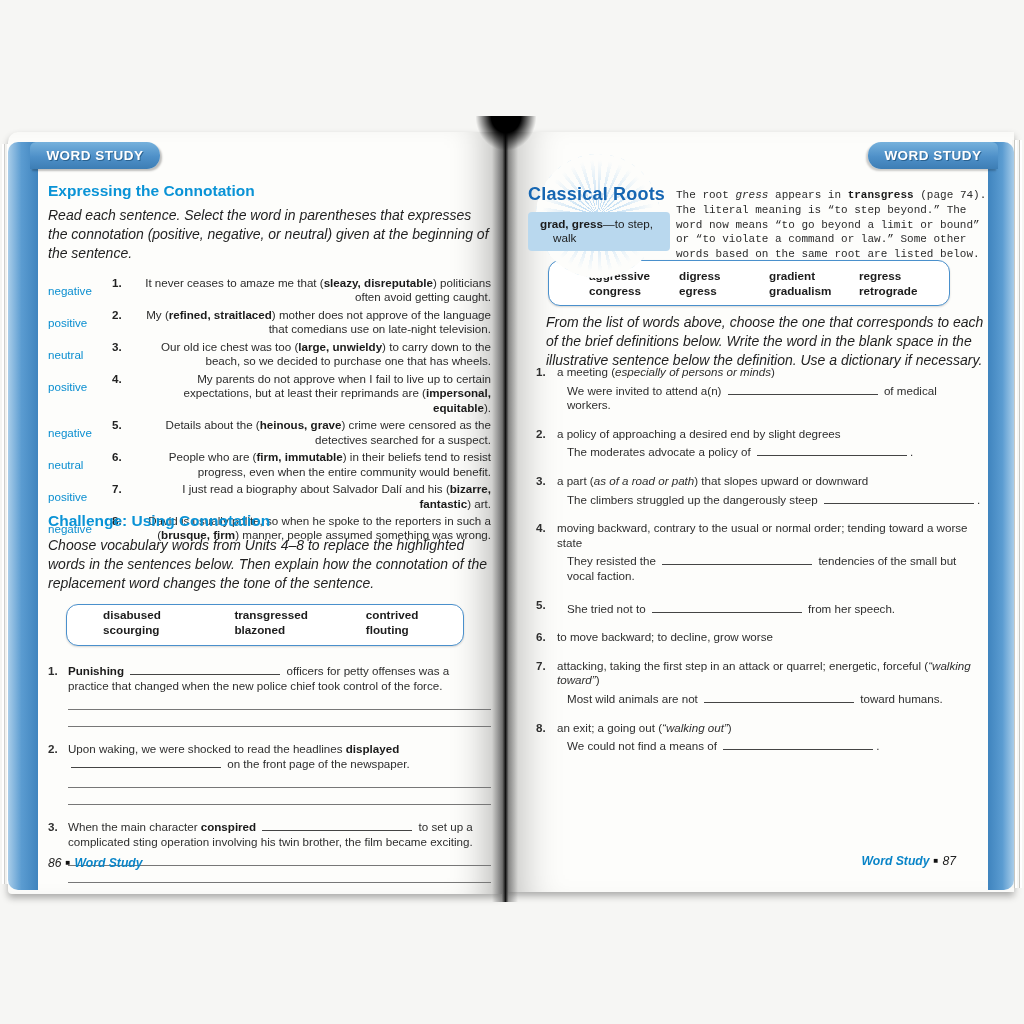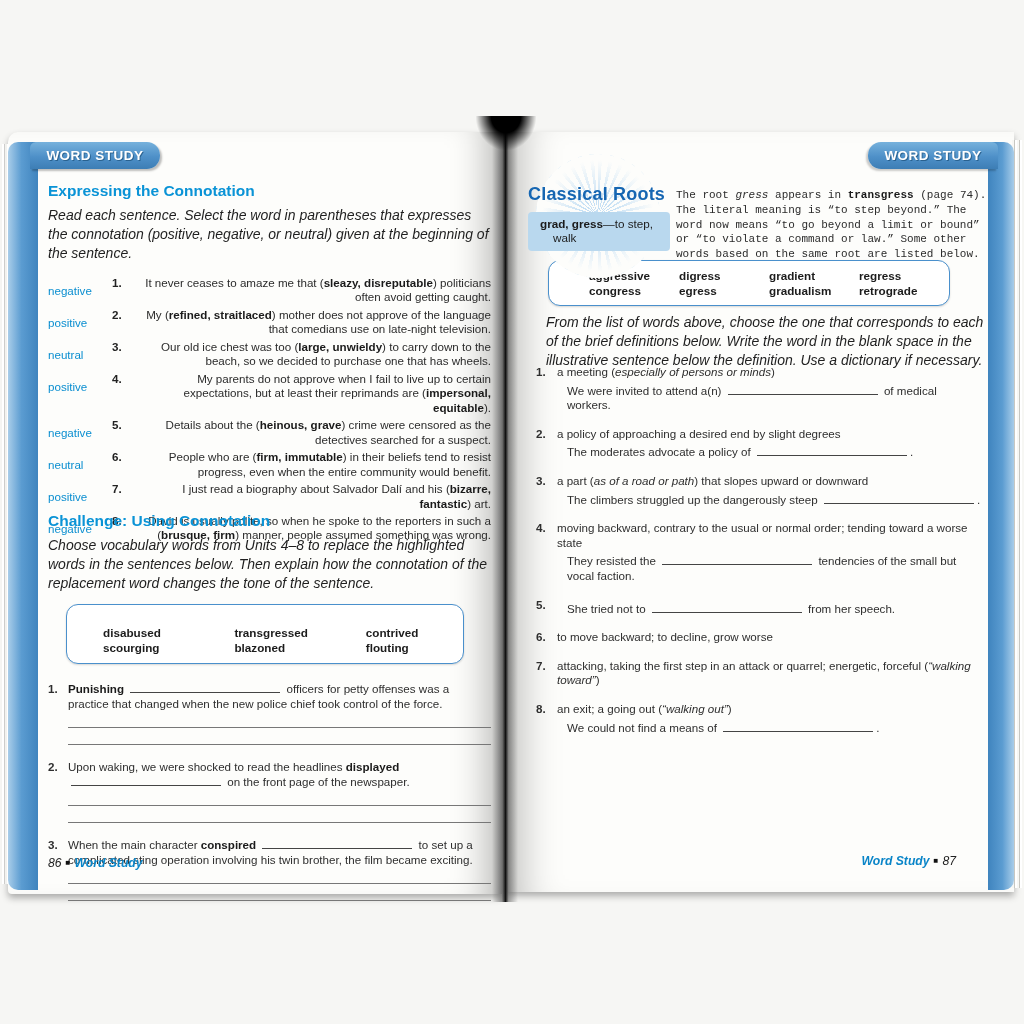--- a/index.html
+++ b/index.html
@@ -61,21 +61,21 @@
   .c-item{display:flex;margin-bottom:3.4px;}
   .c-label{width:64px;flex:none;color:#0a8ed0;font-weight:normal;margin-top:8px;}
   .c-num{width:22px;flex:none;font-weight:bold;color:#222;}
   .c-text{flex:1;color:#2b2b2b;text-align:right;}
   .lp-sec2{position:absolute;left:40px;top:380px;width:443px;}
   .word-bank{
     border:1.6px solid #4a90cc;border-radius:12px;background:#fff;
     box-shadow:0 1px 2px rgba(0,0,0,.15);
     display:grid;font-weight:bold;font-size:11.7px;line-height:15px;color:#1c1c1c;
   }
-  .wb-left{margin:11px 15px 0 18px;width:360px;grid-template-columns:1.15fr 1.15fr .85fr;padding:20px 0 8px 36px;}
+  .wb-left{margin:11px 15px 0 18px;width:360px;grid-template-columns:1.15fr 1.15fr .85fr;padding:2px 0 8px 36px;}
   .wb-right{position:absolute;left:42px;top:128px;width:360px;grid-template-columns:repeat(4,1fr);padding:7px 0 7px 40px;}
   .ch-items{margin-top:18px;font-size:11.6px;line-height:14.5px;}
   .ch-item{display:flex;margin-bottom:15px;}
   .ch-num{width:20px;flex:none;font-weight:bold;}
   .ch-text{flex:1;}
   .write-line{border-bottom:1.1px solid #777;height:0;margin-top:16px;}
   .blank{display:inline-block;width:150px;border-bottom:1.3px solid #444;height:10px;vertical-align:baseline;margin:0 3px;}
   .rp-content{position:absolute;left:0;top:0;width:100%;height:100%;}
   .cr-logo{position:absolute;left:22px;top:52px;width:142px;z-index:2;}
   .sunburst{
@@ -287,20 +287,21 @@
         <div class="r-item">
           <span class="r-num">6.</span>
           <div class="r-body">
             <div>to move backward; to decline, grow worse</div>
           </div>
         </div>
         <div class="r-item">
           <span class="r-num">7.</span>
           <div class="r-body">
             <div>attacking, taking the first step in an attack or quarrel; energetic, forceful (<i>“walking toward”</i>)</div>
+            <div class="r-sentence">Most wild animals are not <span class="blank"></span> toward humans.</div>
           </div>
         </div>
         <div class="r-item">
           <span class="r-num">8.</span>
           <div class="r-body">
             <div>an exit; a going out (<i>“walking out”</i>)</div>
             <div class="r-sentence">We could not find a means of <span class="blank"></span>.</div>
           </div>
         </div>
       </div>

